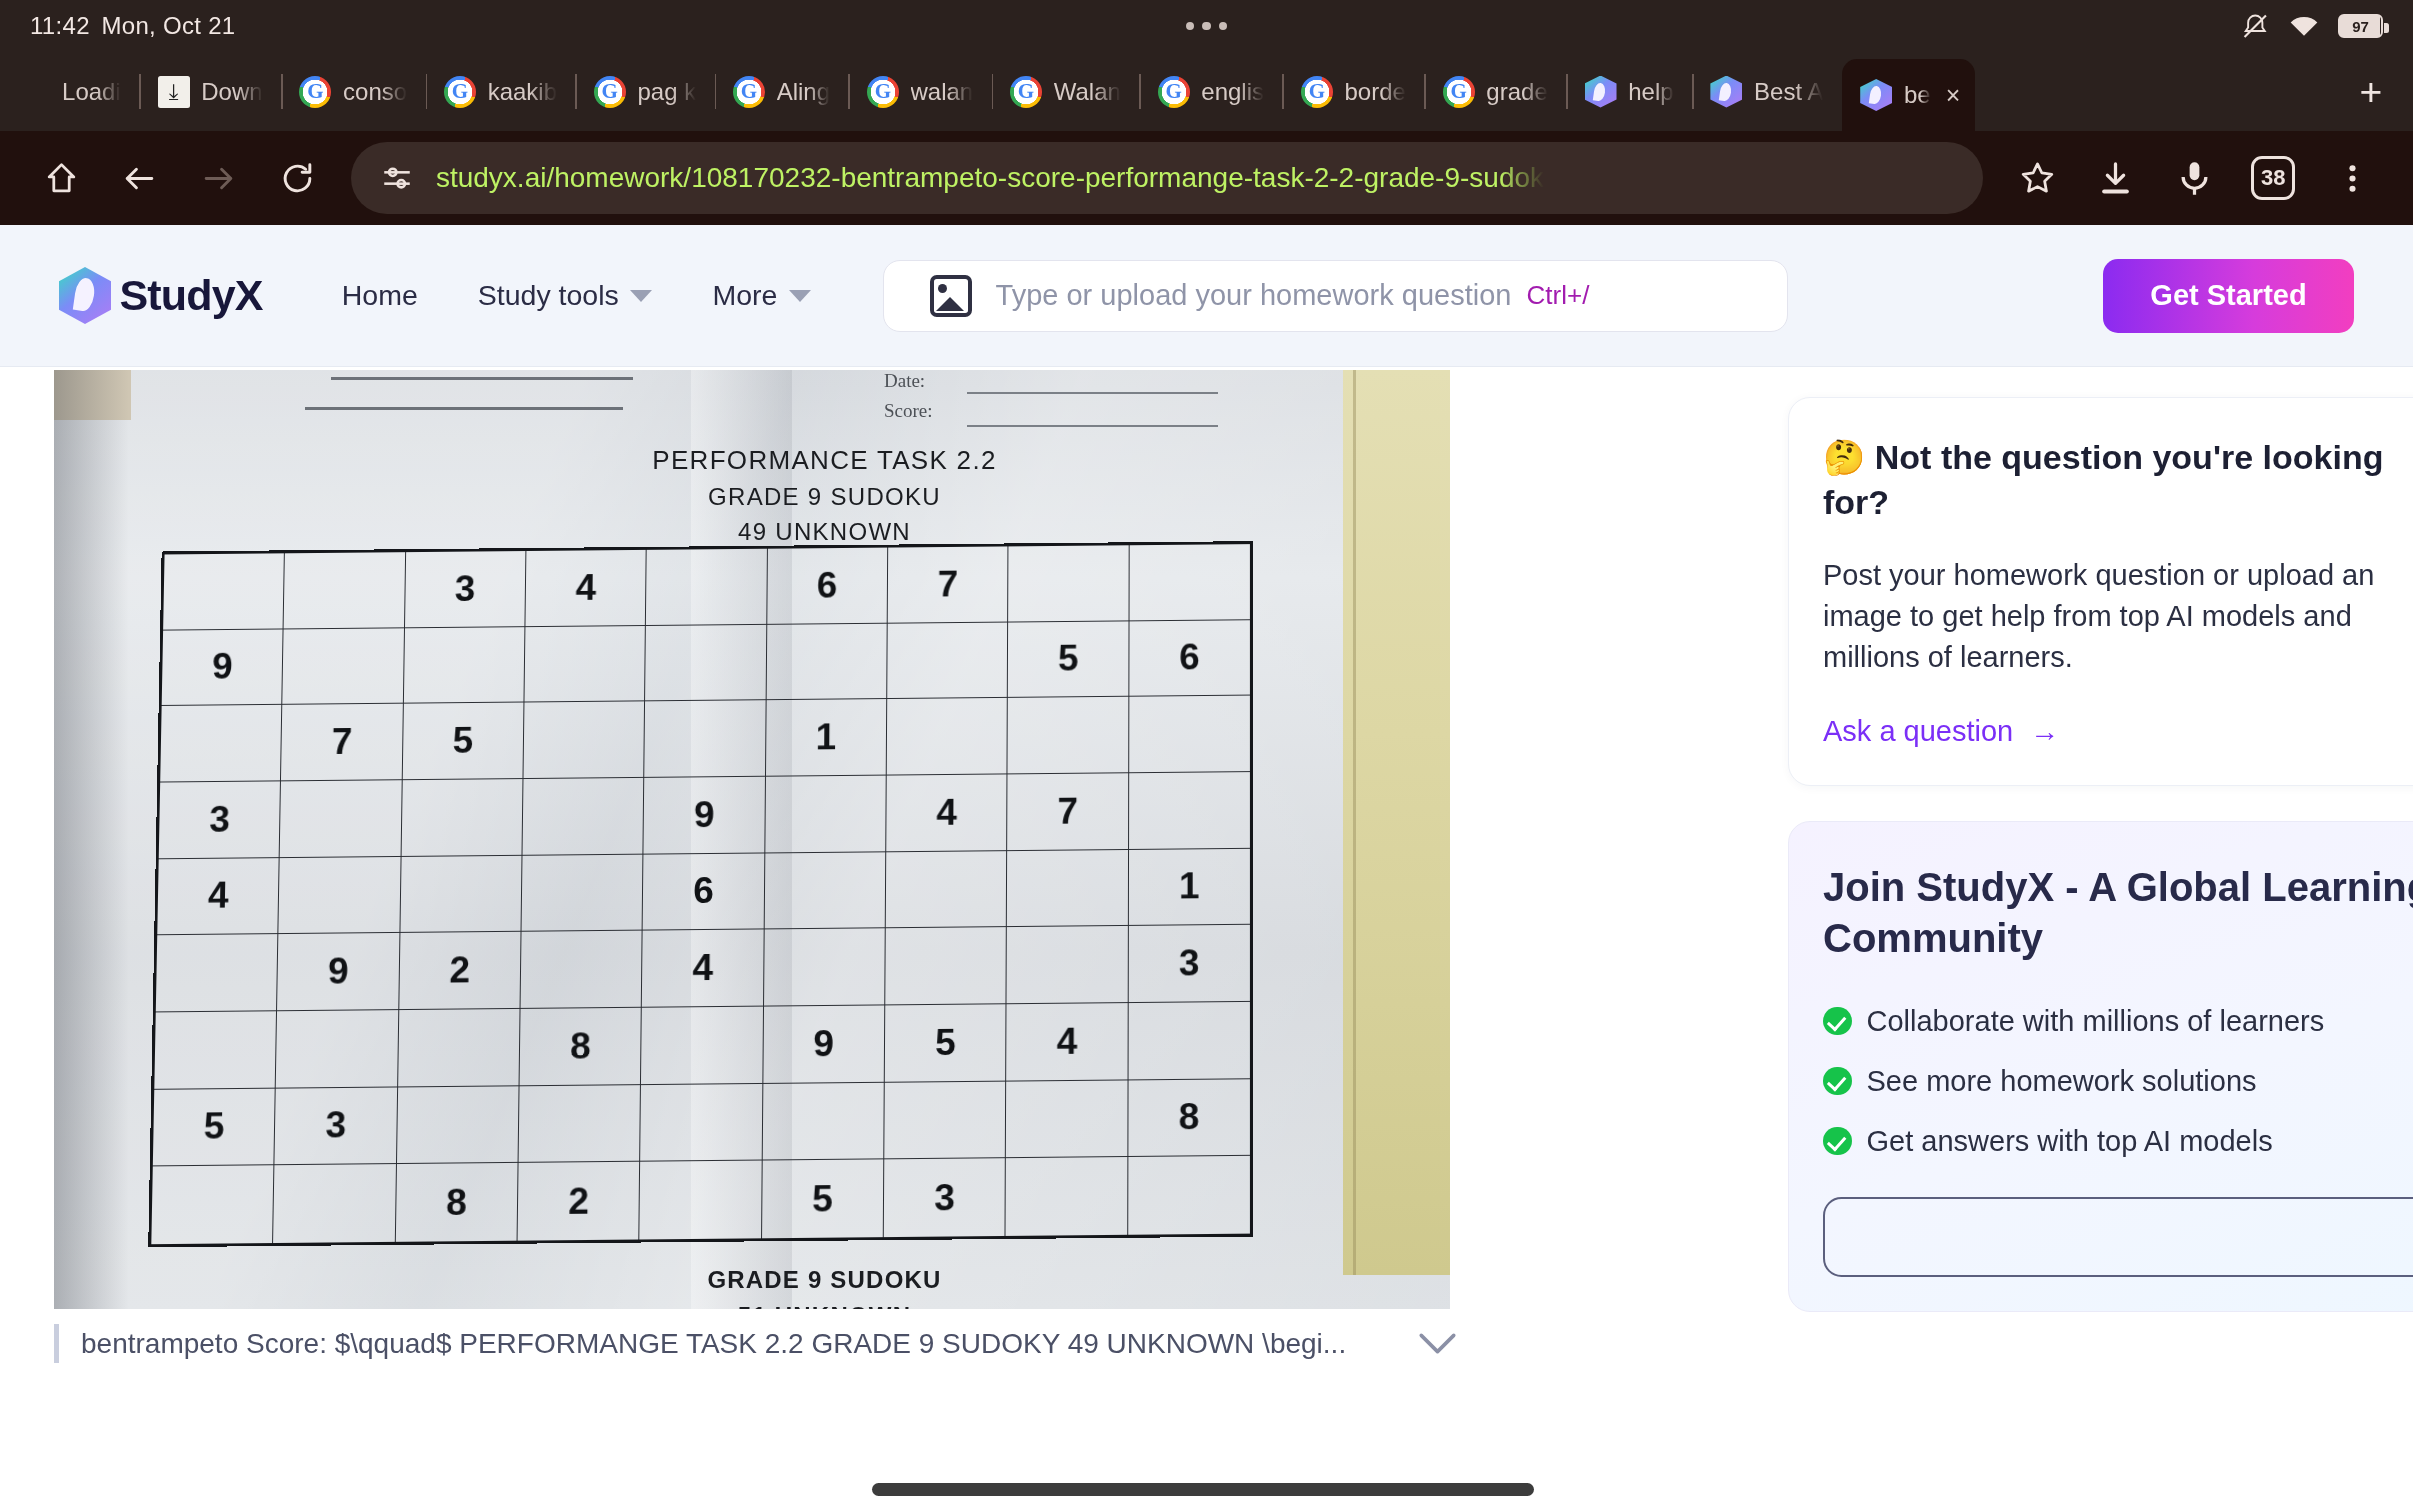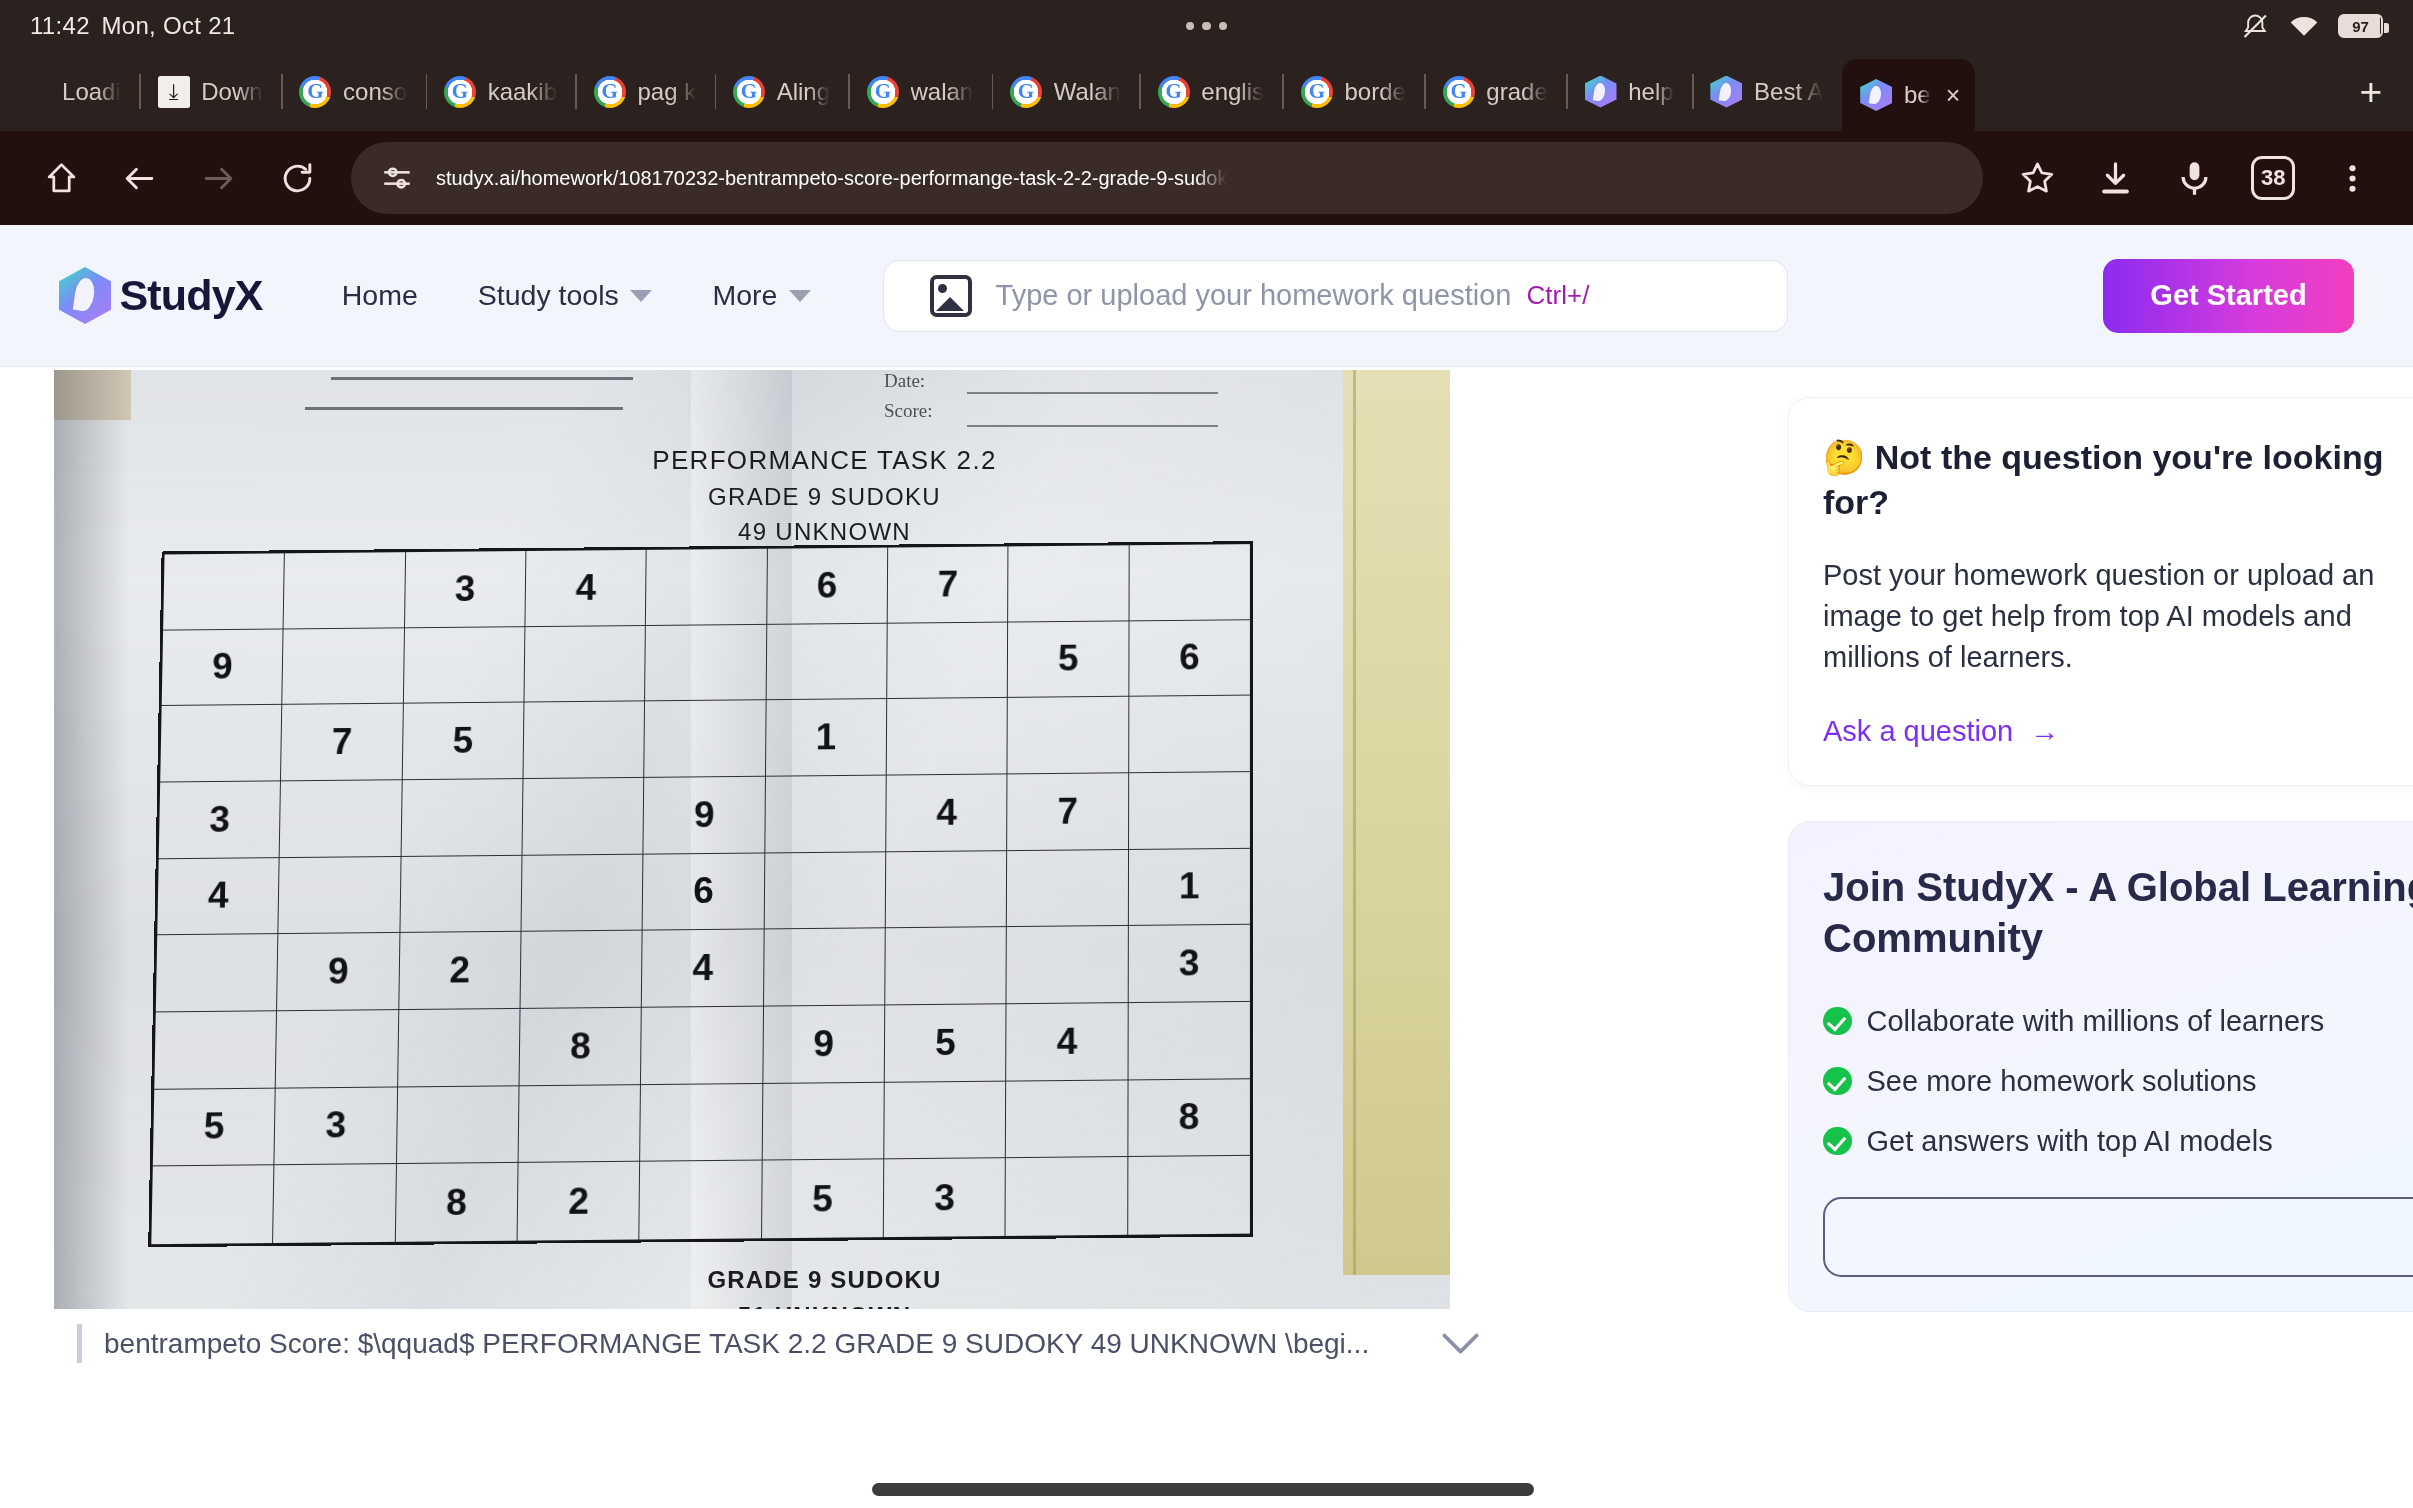--- a/index.html
+++ b/index.html
@@ -81,21 +81,21 @@
 
   
   .omnibar { height:94px; background:#21100d; display:flex; align-items:center; padding:0 25px; gap:6.7px;}
   .nav-btn { width:72px;height:72px;display:flex;align-items:center;justify-content:center;flex:0 0 72px;}
   .nav-btn svg{ display:block; }
   .urlbox {
     flex:1; height:72px; background:#3a2b27; border-radius:36px;
     display:flex; align-items:center; gap:22px; padding:0 28.5px; min-width:0; margin:0 11.7px;
   }
   .url-text{
-    color:#ffffff; font-size:20px; white-space:nowrap; overflow:hidden; min-width:0;
+    color:#bef264; font-size:28px; white-space:nowrap; overflow:hidden; min-width:0;
     -webkit-mask-image:linear-gradient(90deg,#000 96%,transparent 100%);
     mask-image:linear-gradient(90deg,#000 96%,transparent 100%);
     text-align:right;
   }
   .tabcount{
     width:44px;height:44px;border:3.4px solid #efe3de;border-radius:11px;
     display:flex;align-items:center;justify-content:center;
     color:#efe3de;font-size:22px;font-weight:600;
   }
 
@@ -183,21 +183,21 @@
 
   .mid-cap{
     position:absolute; top:892px; left:536px; width:469px; text-align:center;
     font-size:24px; font-weight:700; color:#1b1d21; letter-spacing:1.2px; line-height:1.5;
   }
   .shadow-l{ position:absolute; left:0; top:0; width:75px; height:100%; background:linear-gradient(90deg, rgba(40,45,55,.30), transparent); }
   .fold{ position:absolute; left:637px; top:0; width:101px; height:100%;
          background:linear-gradient(90deg, rgba(255,255,255,.32), rgba(120,125,135,.16)); }
 
   .caption-row{
-    margin-top:15px; display:flex; align-items:center; gap:22px; width:1425px; padding-right:17px;margin-left:23px;
+    margin-top:15px; display:flex; align-items:center; gap:22px; width:1425px; padding-right:17px;
   }
   .cap-bar{ width:5px; height:39px; background:#c9cede; flex:0 0 5px; }
   .caption{ font-size:28px; color:#4b5066; white-space:nowrap; overflow:hidden; text-overflow:ellipsis; flex:1;}
   .chev{ flex:0 0 50px; display:flex; align-items:center; justify-content:center;}
 
   
   .right-col{ width:670px; flex:0 0 670px; padding:30px 0 0 45px; }
   .card{
     background:#fff; border:1.7px solid #eceff6; border-radius:22px;
     padding:37px 34px; width:687px; box-shadow:0 1.7px 10px rgba(30,40,80,.04);

